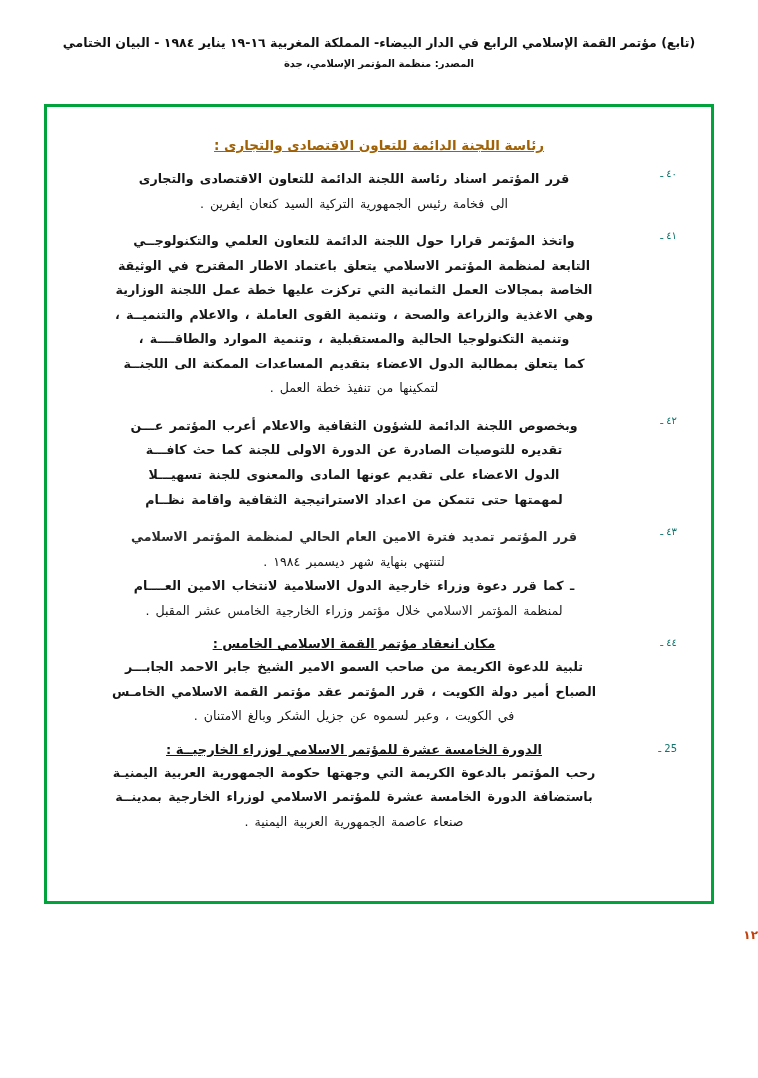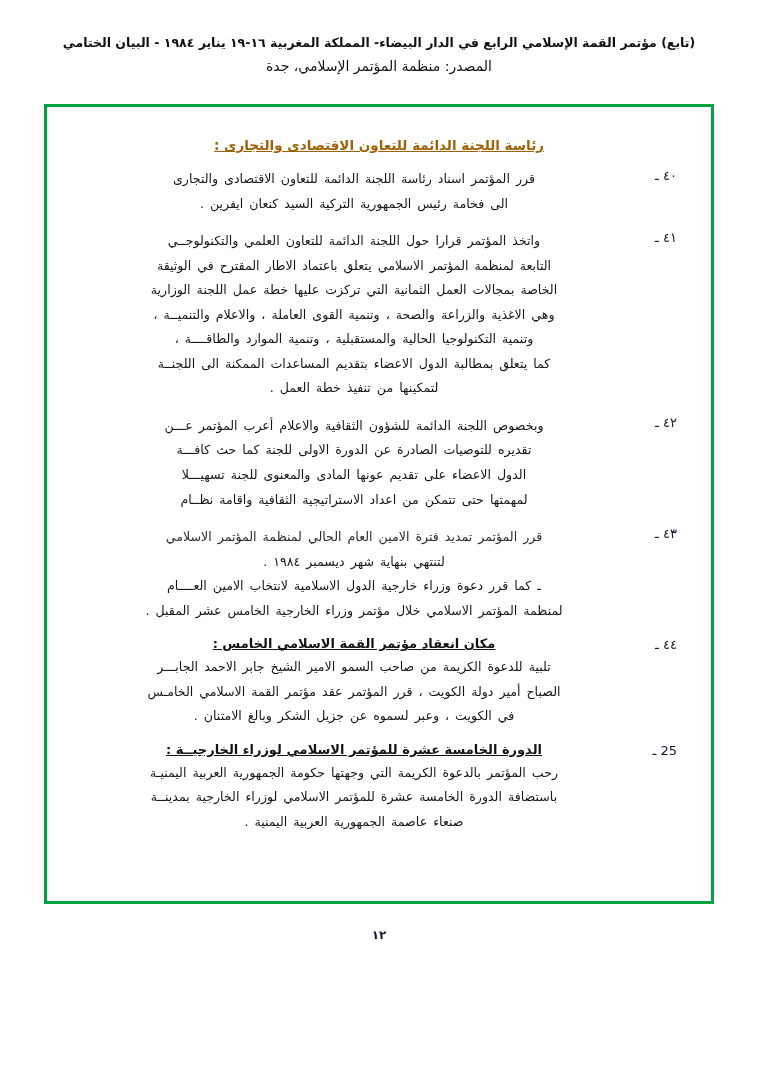--- a/index.html
+++ b/index.html
@@ -28,22 +28,22 @@
   }
   .header-title {
     font-size: 12.5px;
     font-weight: bold;
     color: #111;
     letter-spacing: 0px;
     line-height: 1.4;
     white-space: nowrap;
   }
   .header-source {
-    font-size: 14px;
-    font-weight: normal;
+    font-size: 10px;
+    font-weight: bold;
     color: #111;
     margin-top: 6px;
   }
   .frame {
     position: absolute;
     top: 104px;
     right: 44px;
     left: 44px;
     bottom: 60px;
     border: 3px solid #00a33c;
@@ -77,60 +77,61 @@
     color: #141414;
   }
   .item {
     display: flex;
     flex-direction: row;
     margin-bottom: 13px;
     align-items: flex-start;
   }
   .item-num {
     flex: 0 0 auto;
-    font-size: 13px;
+    font-size: 10px;
     font-weight: normal;
     padding-top: 1px;
     width: 44px;
     text-align: right;
     letter-spacing: 2px;
-    color: #0f172a;
+    color: #0f766e;
   }
   .item-body {
     flex: 1 1 auto;
     padding-right: 6px;
   }
   .para {
     font-size: 12.6px;
     line-height: 1.95;
     text-align: justify;
     text-align-last: center;
     letter-spacing: 0.6px;
     color: #161616;
     word-spacing: 2px;
   }
   .para.center {
     text-align: center;
   }
   .para.right-ind {
     text-align: right;
+    font-weight: bold;
   }
   .blurry {
     color: #2b2b2b;
   }
   .page-number {
     position: absolute;
     bottom: 22px;
     left: 0;
     right: 0;
-    text-align: center;
+    text-align: right;
     font-size: 12px;
     font-weight: bold;
     letter-spacing: 2px;
-    color: #0f172a;
+    color: #c2410c;
   }
   .spacer-sm { height: 4px; }
 </style>
 </head>
 <body>
 
 <div class="page">
 
   <div class="header">
     <div class="header-title">(تابع) مؤتمر القمة الإسلامي الرابع في الدار البيضاء- المملكة المغربية ١٦-١٩ يناير ١٩٨٤ - البيان الختامي</div>

